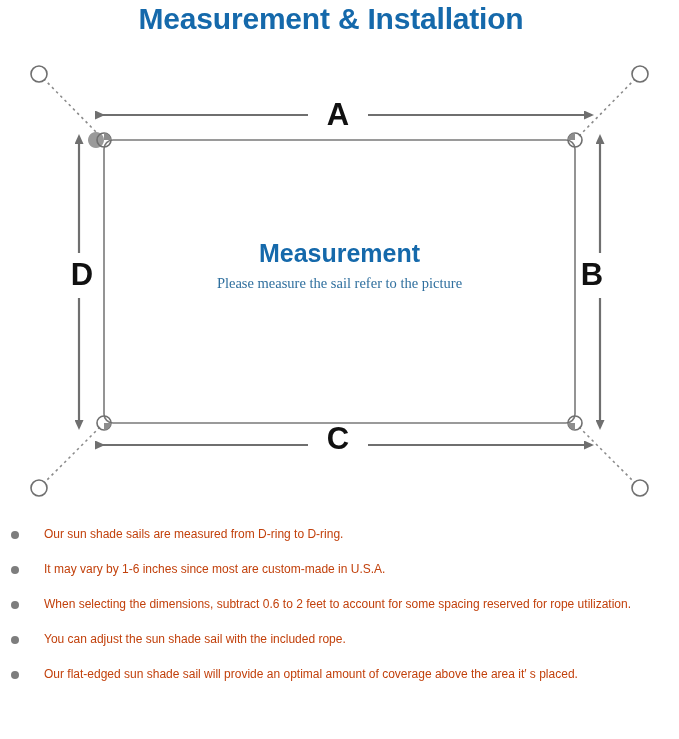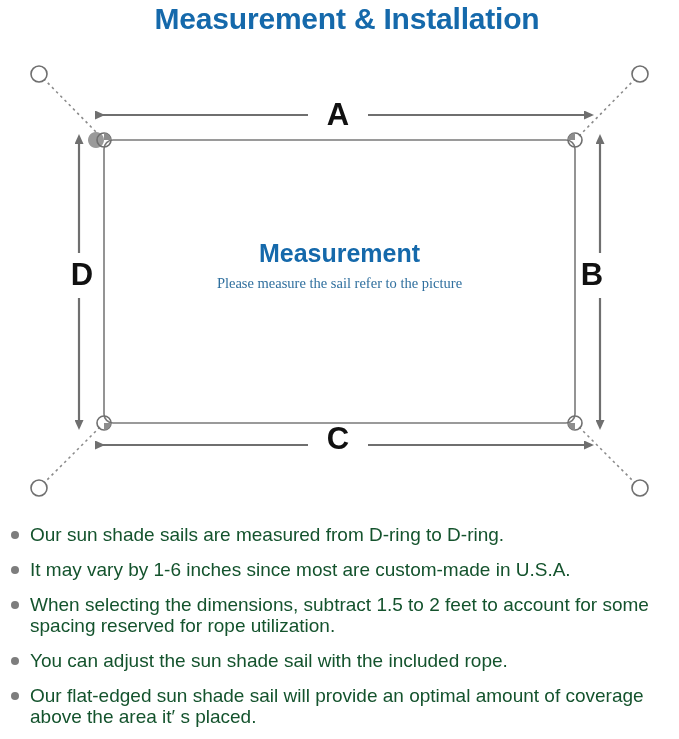--- a/index.html
+++ b/index.html
@@ -12,21 +12,21 @@
     height: 739px;
     position: relative;
     font-family: "Liberation Sans", sans-serif;
     overflow: hidden;
   }
 
   
   #title {
     position: absolute;
     top: 0px;
-    left: 16px;
+    left: 0;
     width: 662px;
     text-align: center;
     font-size: 30px;
     font-weight: bold;
     color: #1569ab;
     letter-spacing: -0.2px;
     line-height: 38px;
   }
 
   
@@ -78,23 +78,23 @@
 
   
   #notes {
     position: absolute;
     left: 0px;
     top: 524px;
     width: 679px;
   }
   .note {
     position: relative;
-    padding-left: 30px;
-    color: #14532d;
-    font-size: 19px;
+    padding-left: 44px;
+    color: #c2410c;
+    font-size: 12px;
     line-height: 21px;
     margin-bottom: 14px;
     padding-right: 4px;
   }
   .note .dot {
     position: absolute;
     left: 11px;
     top: 7px;
     width: 8px;
     height: 8px;
@@ -186,21 +186,21 @@
   <div class="note">
     <span class="dot"></span>
     <span>Our sun shade sails are measured from D-ring to D-ring.</span>
   </div>
   <div class="note">
     <span class="dot"></span>
     <span>It may vary by 1-6 inches since most are custom-made in U.S.A.</span>
   </div>
   <div class="note">
     <span class="dot"></span>
-    <span>When selecting the dimensions, subtract 1.5 to 2 feet to account for some spacing reserved for rope utilization.</span>
+    <span>When selecting the dimensions, subtract 0.6 to 2 feet to account for some spacing reserved for rope utilization.</span>
   </div>
   <div class="note">
     <span class="dot"></span>
     <span>You can adjust the sun shade sail with the included rope.</span>
   </div>
   <div class="note">
     <span class="dot"></span>
     <span>Our flat-edged sun shade sail will provide an optimal amount of coverage above the area it′ s placed.</span>
   </div>
 </div>

